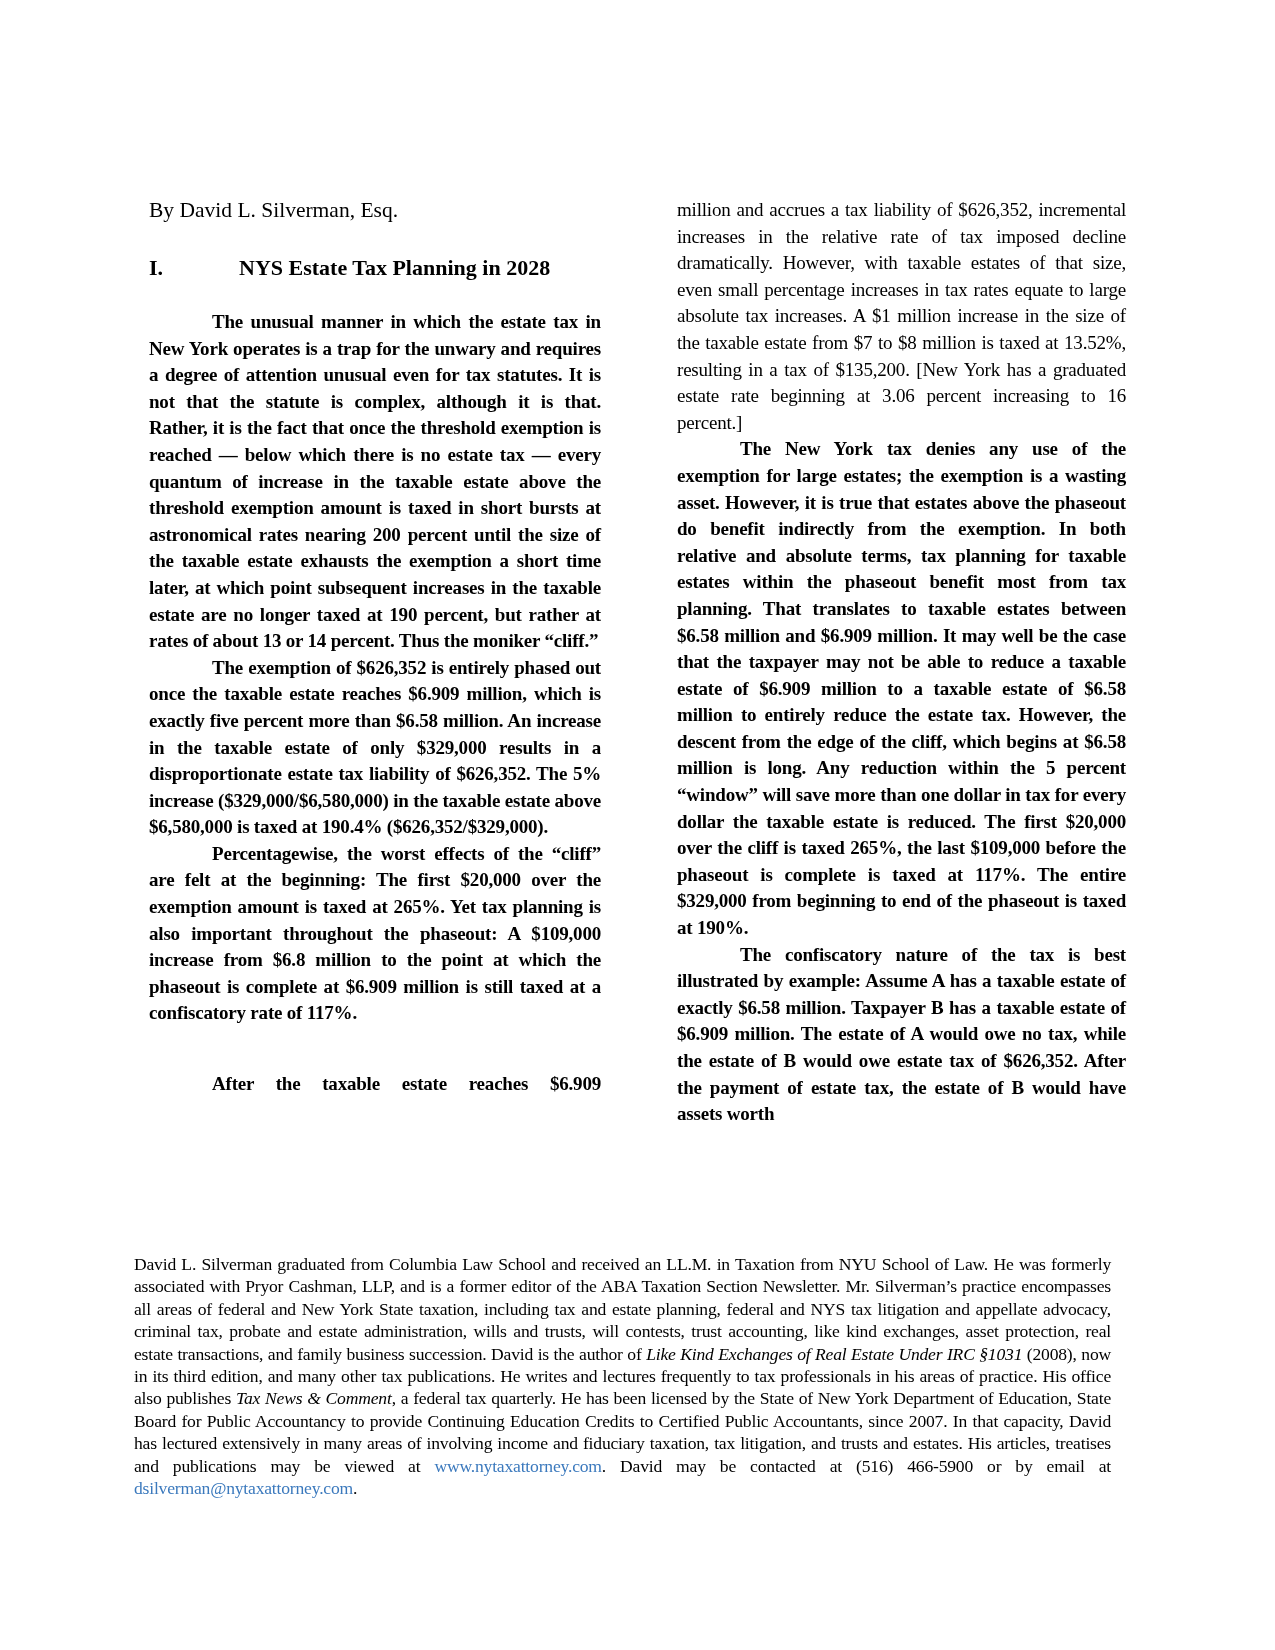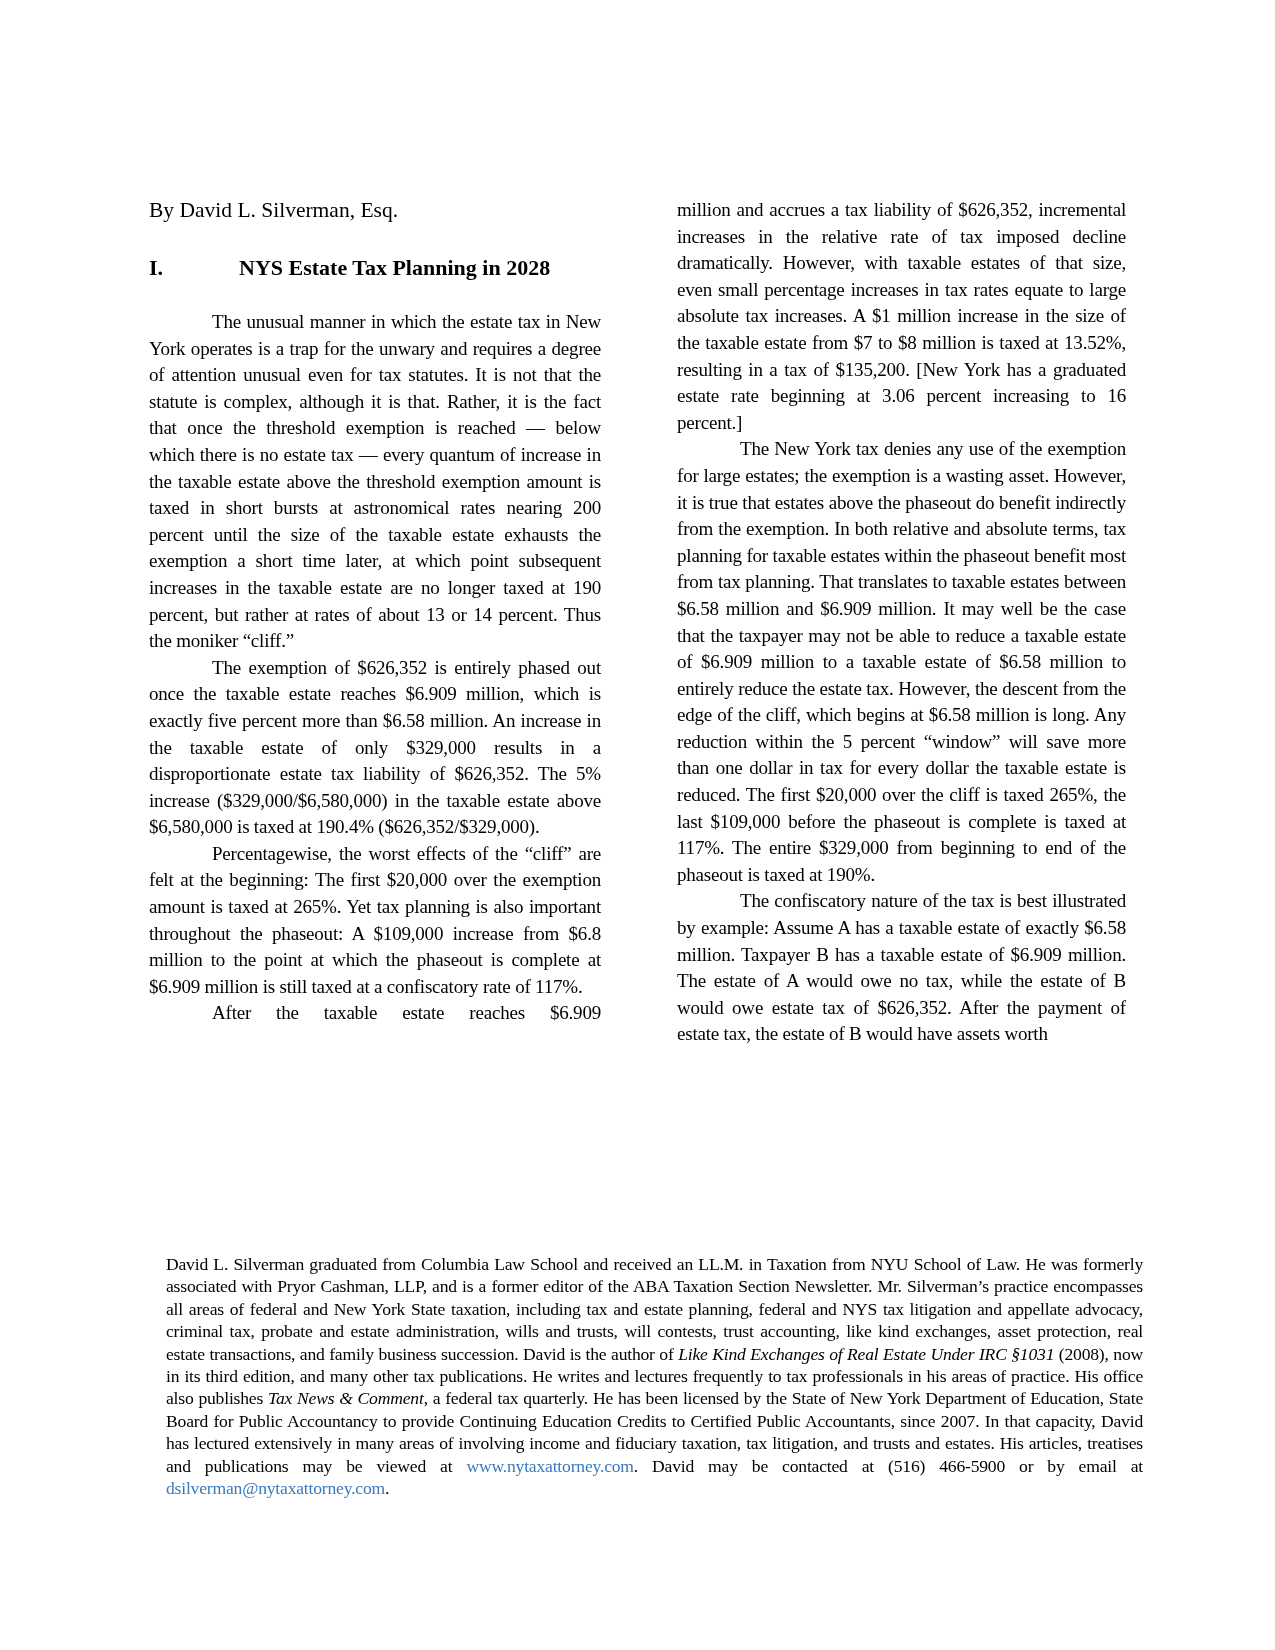--- a/index.html
+++ b/index.html
@@ -41,25 +41,25 @@
   }
   .h-num { flex: 0 0 90px; width: 90px; }
   .h-title { flex: 1; }
   .body-par {
     margin: 0;
     font-size: 19px;
     line-height: 26.6px;
     text-align: justify;
     letter-spacing: -0.2px;
   }
-  .body-par.indent { text-indent: 63px; }
-  .body-par.jl { text-align-last: justify; }
+  .body-par.indent { text-indent: 63px; font-weight: bold; }
+  .body-par.jl { text-align-last: justify; margin-top: 44px; }
   .footnote {
     position: absolute;
-    left: 166px;
+    left: 134px;
     top: 1253px;
     width: 977px;
     font-size: 17.6px;
     line-height: 22.4px;
     text-align: justify;
     letter-spacing: -0.2px;
   }
   .it { font-style: italic; }
   .footnote a {
     color: var(--link-color, #3b79bd);

